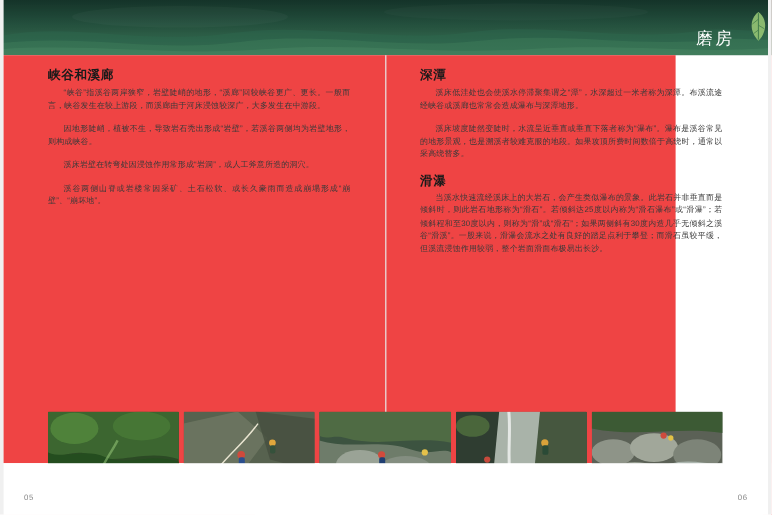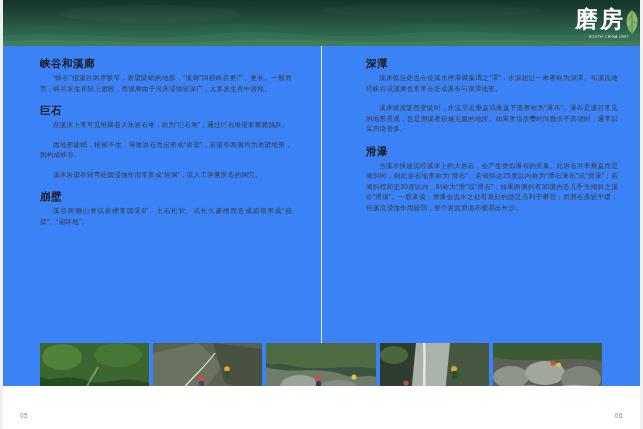--- a/index.html
+++ b/index.html
@@ -38,25 +38,25 @@
   .header-title {
     position: absolute;
     right: 14px;
     top: 3px;
     width: 120px;
     height: 42px;
     color: #ffffff;
     text-align: right;
   }
   .header-title .cn {
-    font-size: 23px;
+    font-size: 14px;
     letter-spacing: 2px;
-    font-weight: bold;
+    font-weight: normal;
     line-height: 21px;
-    margin: 4px;
+    margin: 17px;
     padding-top: 2px;
   }
   .header-title .en {
     font-size: 3.6px;
     letter-spacing: 0.4px;
     line-height: 6px;
     color: #dfe9e0;
     margin: 0;
   }
   .header-logo {
@@ -64,39 +64,39 @@
     right: 0px;
     top: 8px;
     width: 22px;
     height: 28px;
   }
   
   .page-body {
     position: absolute;
     left: 0;
     top: 46px;
-    width: 643px;
+    width: 563px;
     height: 340px;
-    background: #3b82f6;
+    background: #ef4444;
   }
   .gutter {
     position: absolute;
     left: 321px;
     top: 0;
     width: 1px;
     height: 340px;
     background: #e8e8e8;
   }
   .col {
     position: absolute;
     top: 10px;
     width: 252px;
   }
   .col-left { left: 40px; }
-  .col-right { left: 366px; }
+  .col-right { left: 350px; }
 
   .sec { margin-bottom: 9px; }
   .sec-title {
     font-size: 10.5px;
     font-weight: bold;
     color: #1a1a1a;
     line-height: 14px;
     margin: 0 0 3px 0;
     letter-spacing: 0.5px;
   }
@@ -190,31 +190,26 @@
 
   <div class="page-body">
     <div class="gutter"></div>
 
     <div class="col col-left">
       <div class="sec">
         <h2 class="sec-title">峡谷和溪廊</h2>
         <p class="sec-body">“峡谷”指溪谷两岸狭窄，岩壁陡峭的地形，“溪廊”回较峡谷更广、更长。一般而言，峡谷发生在较上游段，而溪廊由于河床浸蚀较深广，大多发生在中游段。</p>
       </div>
       <div class="sec">
-        <h2 class="sec-title">巨石</h2>
-        <p class="sec-body">在溪床上常可见堆聚着大块岩石堆，称为“巨石堆”，通过巨石堆需要攀爬跳跃。</p>
-      </div>
-      <div class="sec">
         <p class="sec-body">因地形陡峭，植被不生，导致岩石秃出形成“岩壁”，若溪谷两侧均为岩壁地形，则构成峡谷。</p>
       </div>
       <div class="sec">
         <p class="sec-body">溪床岩壁在转弯处因浸蚀作用常形成“岩洞”，或人工斧意所造的洞穴。</p>
       </div>
       <div class="sec">
-        <h2 class="sec-title">崩壁</h2>
         <p class="sec-body">溪谷两侧山脊或岩楼常因采矿、土石松软、或长久豪雨而造成崩塌形成“崩壁”、“崩坏地”。</p>
       </div>
     </div>
 
     <div class="col col-right">
       <div class="sec">
         <h2 class="sec-title">深潭</h2>
         <p class="sec-body">溪床低洼处也会使溪水停滞聚集谓之“潭”，水深超过一米者称为深潭。布溪流途经峡谷或溪廊也常常会造成瀑布与深潭地形。</p>
       </div>
       <div class="sec">

